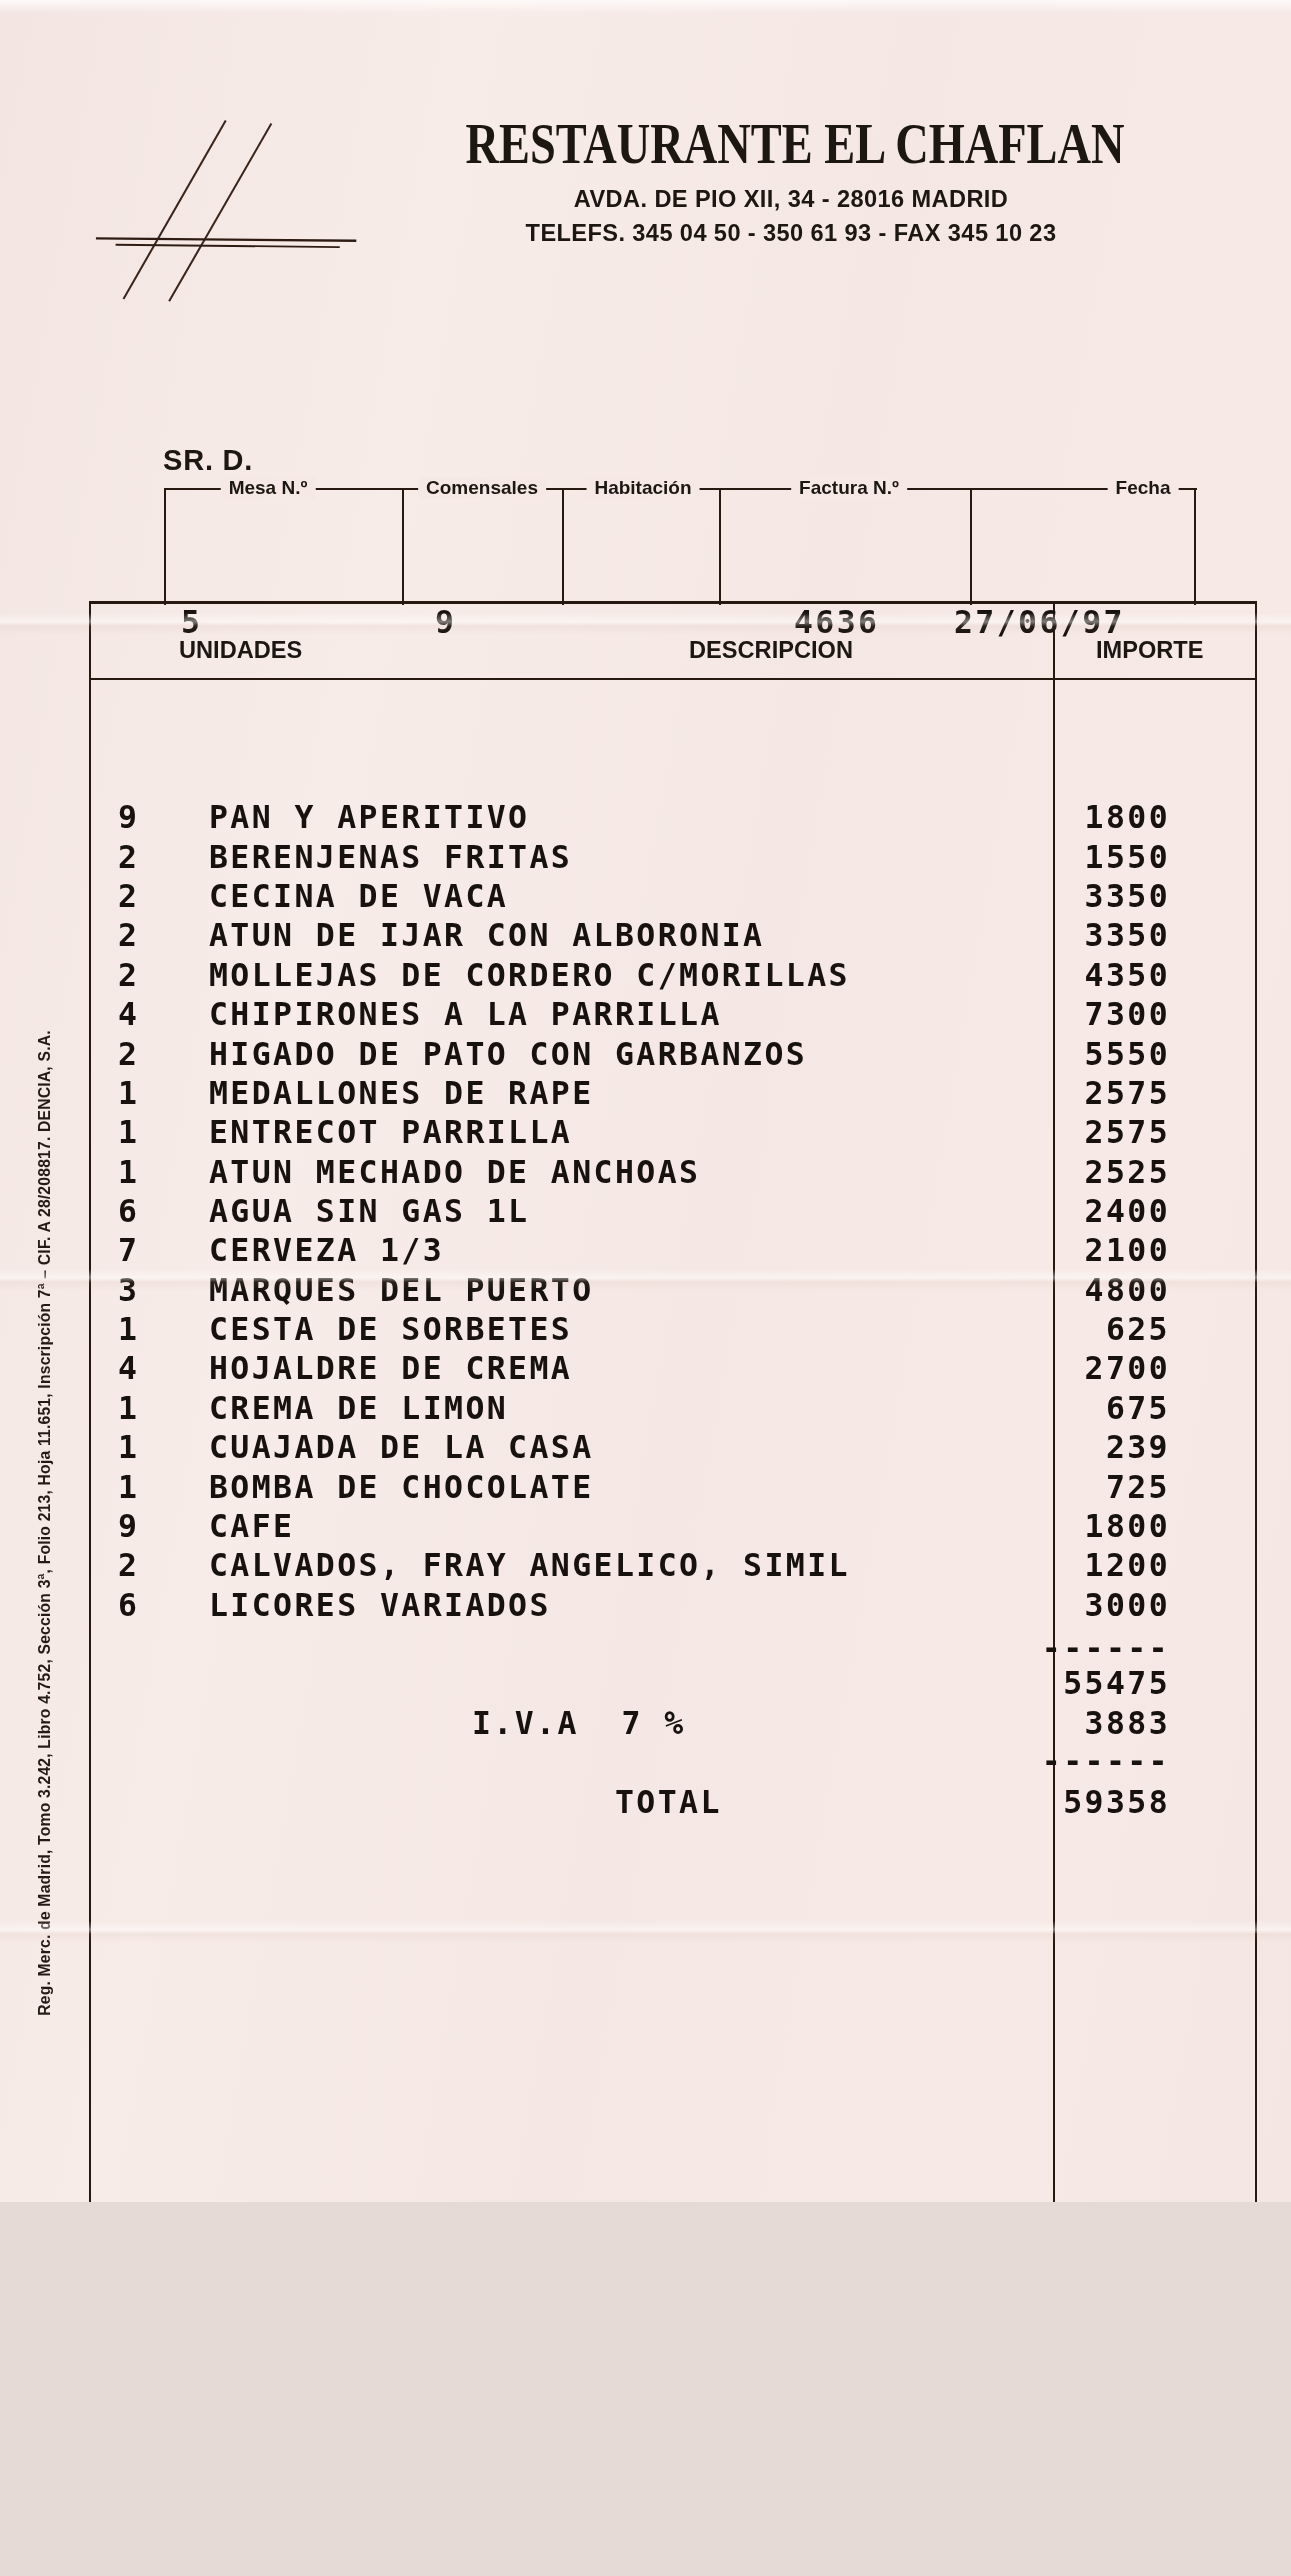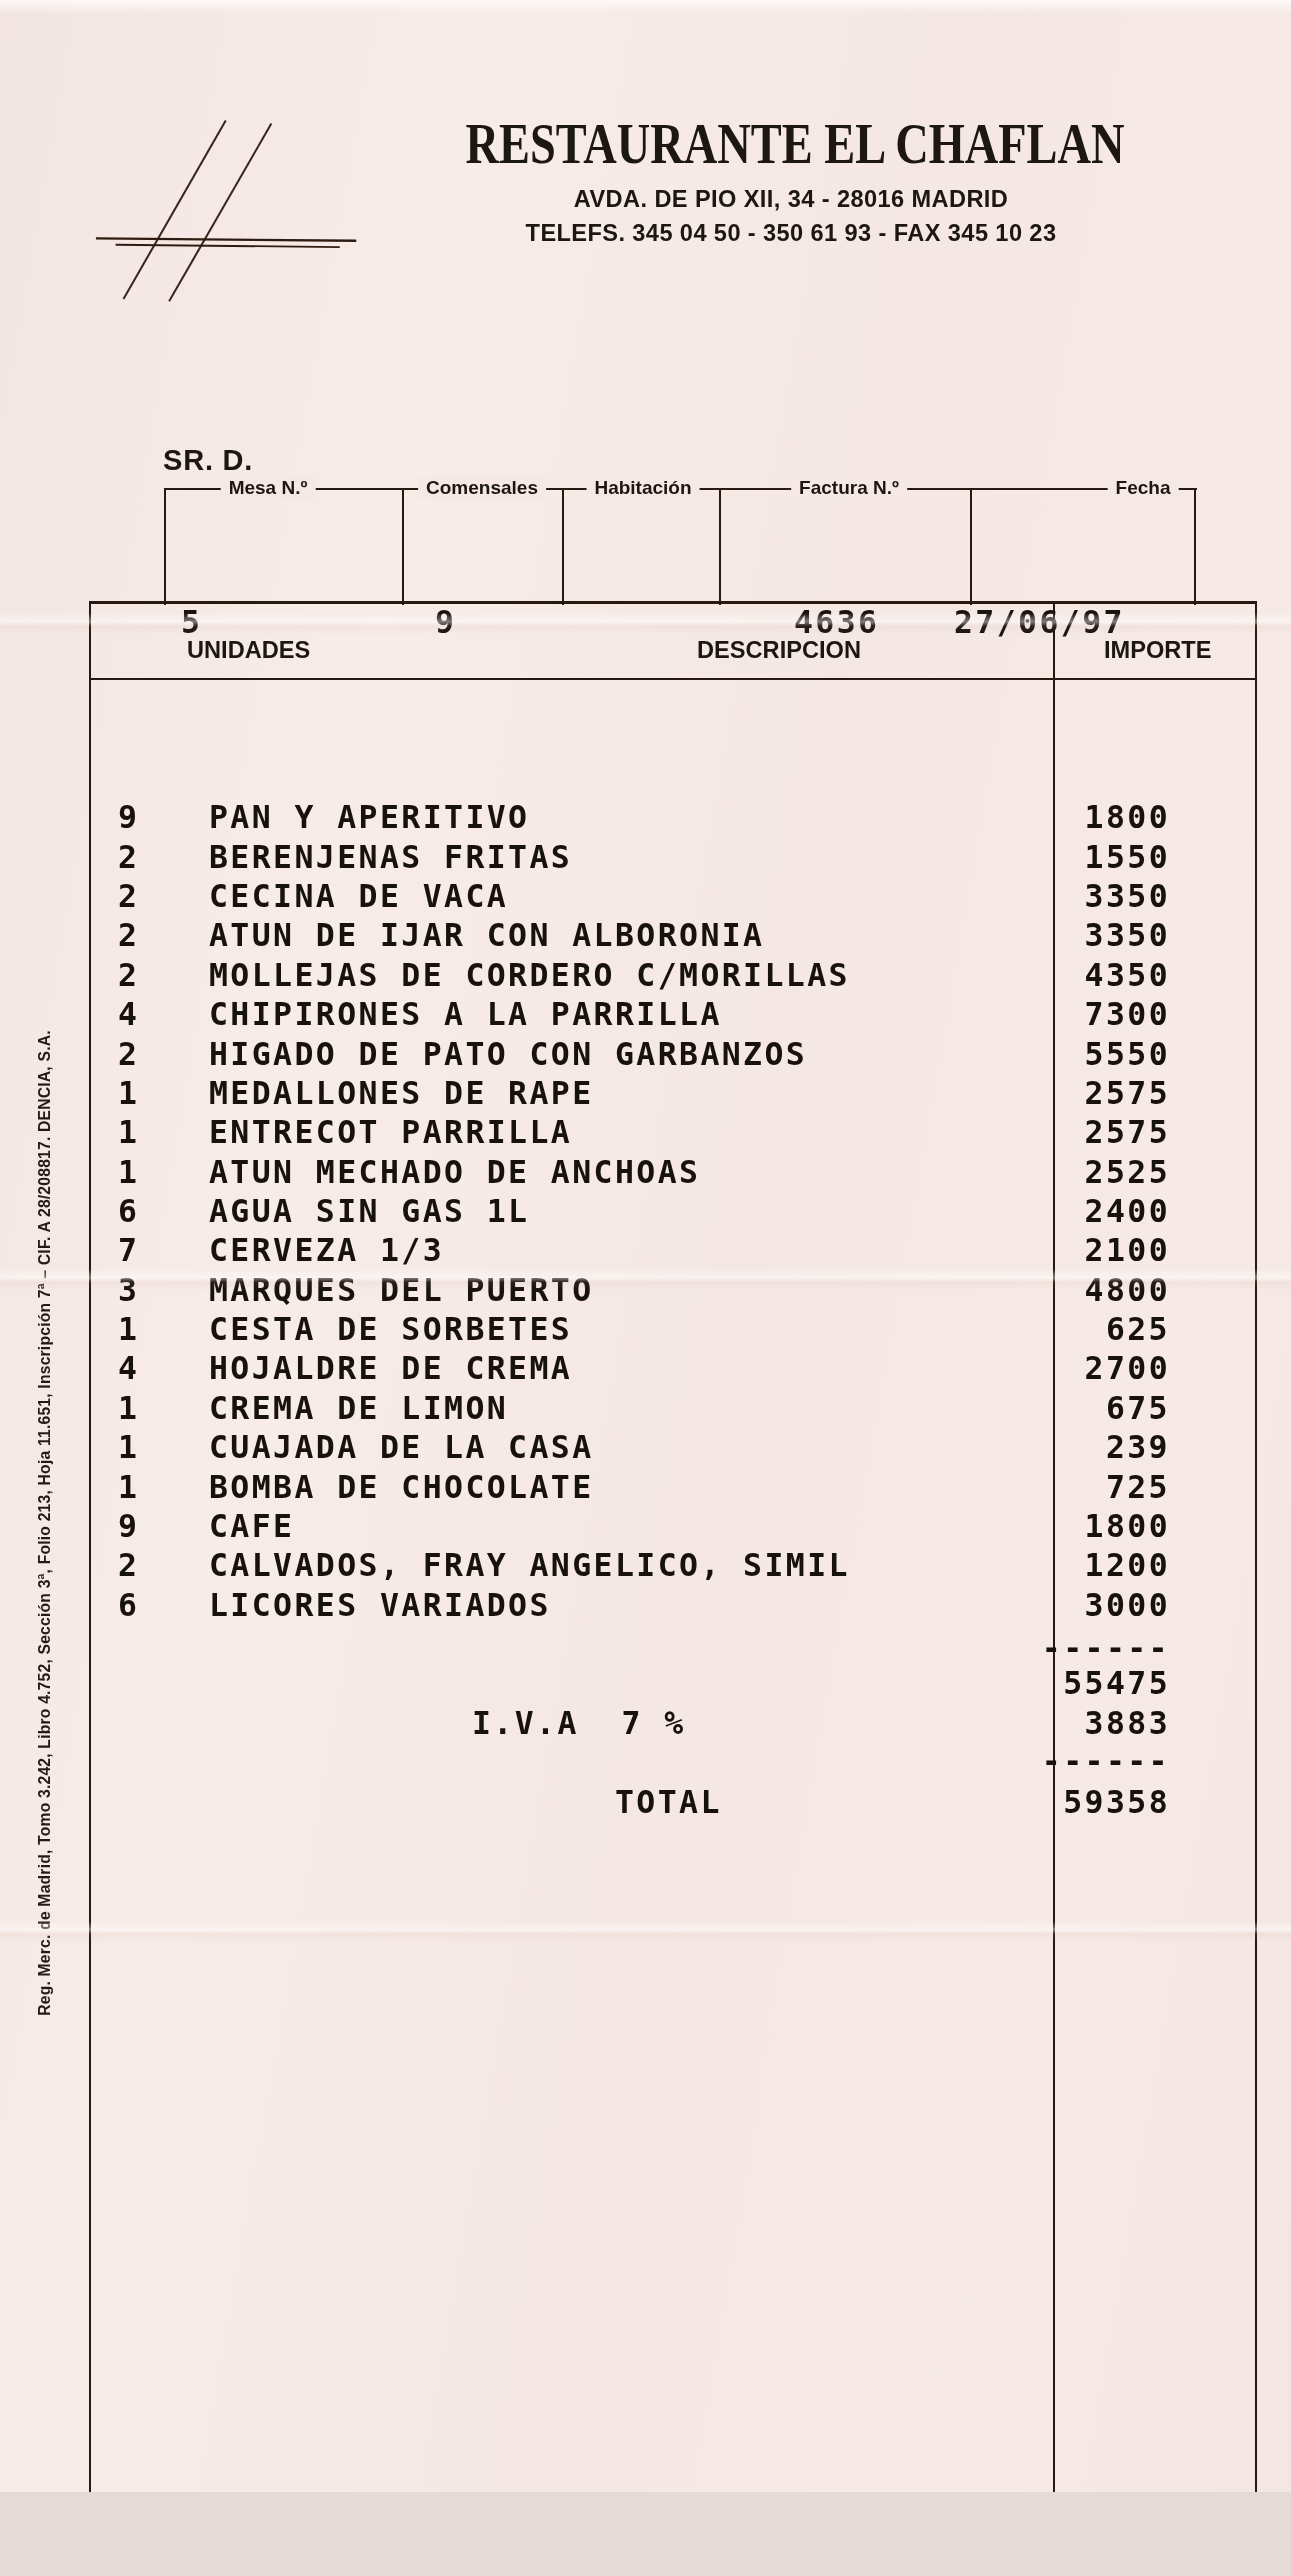--- a/index.html
+++ b/index.html
@@ -1,17 +1,17 @@
 <!DOCTYPE html>
 <html style="font-size:12.6px"><head>
 <meta charset="utf-8">
 <style>
   html,body { margin:0; padding:0; background:#e6dad6; }
   .paper {
-    position:relative; width:1291px; height:2492px; overflow:hidden;
+    position:relative; width:1291px; height:2202px; overflow:hidden;
     background:linear-gradient(100deg,#f3e6e2 0%,#f8ece8 28%,#f5e8e4 55%,#f7eae6 80%,#f4e7e3 100%);
     font-family:"Liberation Sans", sans-serif; color:#1a1510;
   }
   .abs { position:absolute; }
   
   .ink { color:#1d1712; }
   .line { background:#27190f; }
   
   .dot {
     font-family:"DejaVu Sans Mono", monospace; font-weight:700;
@@ -35,21 +35,21 @@
           font-weight:700; font-size:19px; white-space:nowrap; z-index:2; }
   .blab1{left:268px} .blab2{left:482px} .blab3{left:643px} .blab4{left:849px} .blab5{left:1143px}
   
   .fv { top:607px; }
   .fv-mesa{left:181px} .fv-com{left:435px} .fv-fact{left:794px} .fv-fecha{left:954px}
   
   .table { left:89px; top:601px; width:1168px; height:1905px;
            border:2.4px solid #27190f; border-top-width:3.9px; box-sizing:border-box; z-index:0; }
   .col-divider { left:962px; top:0; bottom:0; width:2.4px; }
   .header-sep  { left:0; right:0; top:74px; height:2.4px; }
-  .col-h { top:33px; font-weight:700; font-size:23.6px; white-space:nowrap;margin-left:8px; }
+  .col-h { top:33px; font-weight:700; font-size:23.6px; white-space:nowrap; }
   .col-h-uni { left:88px; }
   .col-h-des { left:680px; transform:translateX(-50%); }
   .col-h-imp { left:1005px;text-align:right; }
   .item-row, .t-row { position:absolute; left:0; width:100%; height:39px; }
   .qty { position:absolute; left:27px; }
   .desc{ position:absolute; left:118px; }
   .amt { position:absolute; right:85px; }
   .iva-lab   { position:absolute; left:381px; }
   .total-lab { position:absolute; left:524px; }
   .sep1{top:1029px} .sub-row{top:1064px} .iva-row{top:1104px} .sep2{top:1142px} .tot-row{top:1183px}

